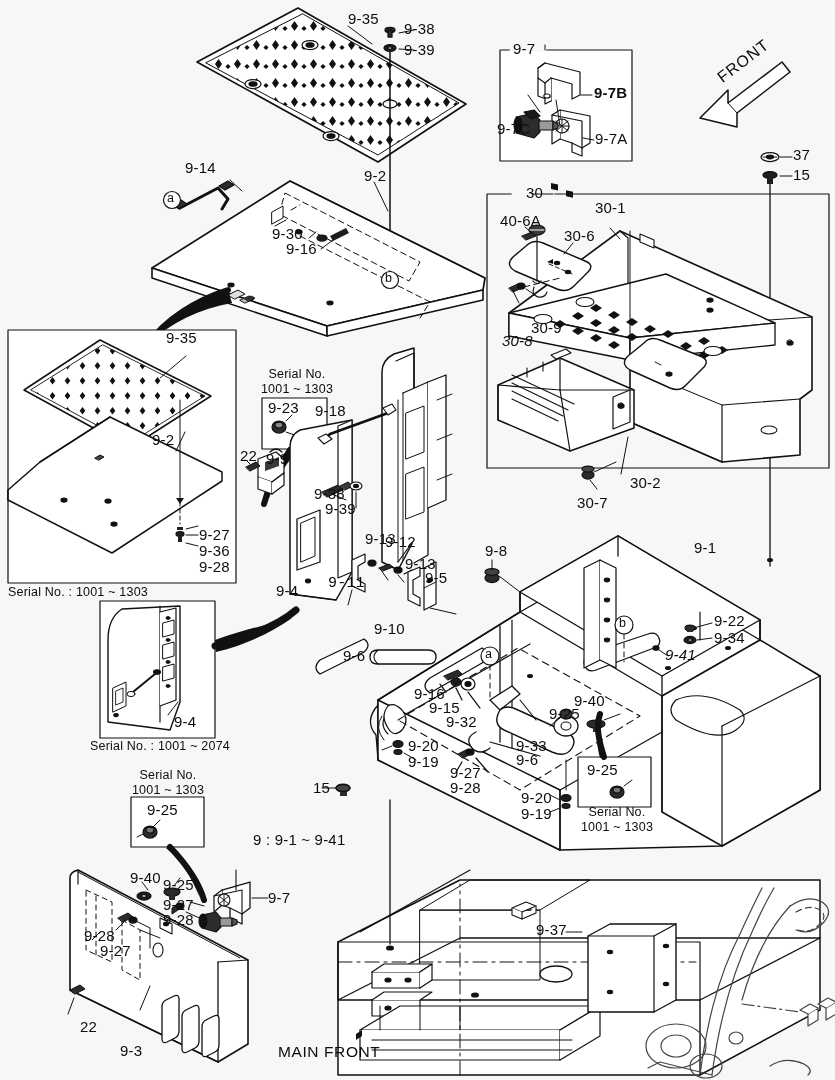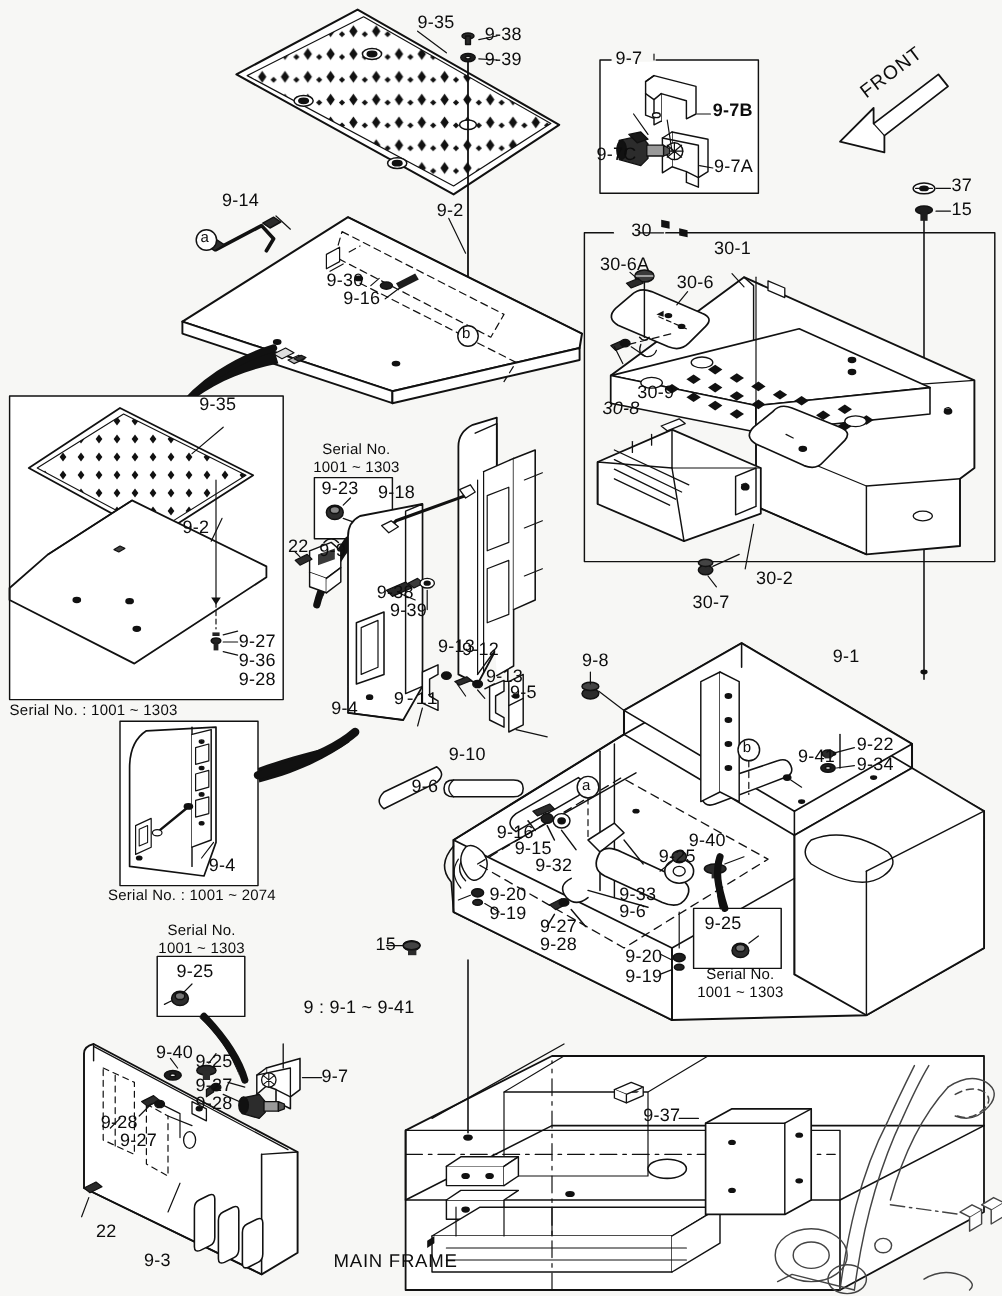--- a/index.html
+++ b/index.html
@@ -797,21 +797,21 @@
   <div class="lbl" style="left:594px;top:85px;font-weight:bold;">9-7B</div>
   <div class="lbl" style="left:595px;top:131px;">9-7A</div>
 
   <div class="lbl big" style="left:714px;top:72px;transform:rotate(-37deg);transform-origin:left top;letter-spacing:1px;">FRONT</div>
 
   <div class="lbl" style="left:793px;top:147px;">37</div>
   <div class="lbl" style="left:793px;top:167px;">15</div>
 
   <div class="lbl" style="left:526px;top:185px;">30</div>
   <div class="lbl" style="left:595px;top:200px;text-align:center;">30-1</div>
-  <div class="lbl" style="left:500px;top:213px;">30-6A</div>
+  <div class="lbl" style="left:500px;top:213px;">40-6A</div>
   <div class="lbl" style="left:564px;top:228px;">30-6</div>
   <div class="lbl" style="left:502px;top:333px;font-style:italic;">30-8</div>
   <div class="lbl" style="left:531px;top:320px;">30-9</div>
   <div class="lbl" style="left:630px;top:475px;">30-2</div>
   <div class="lbl" style="left:577px;top:495px;">30-7</div>
 
   <div class="lbl" style="left:166px;top:330px;">9-35</div>
   <div class="lbl" style="left:152px;top:432px;">9-2</div>
   <div class="lbl" style="left:199px;top:527px;">9-27</div>
   <div class="lbl" style="left:199px;top:543px;">9-36</div>
@@ -839,21 +839,21 @@
   <div class="lbl" style="left:385px;top:534px;">9-12</div>
   <div class="lbl" style="left:405px;top:556px;">9-13</div>
   <div class="lbl" style="left:425px;top:570px;">9-5</div>
   <div class="lbl" style="left:328px;top:576px;font-family:Liberation Mono, monospace;">9-11</div>
   <div class="lbl" style="left:374px;top:621px;">9-10</div>
 
   <div class="lbl" style="left:485px;top:543px;">9-8</div>
   <div class="lbl" style="left:694px;top:540px;">9-1</div>
   <div class="lbl" style="left:714px;top:613px;">9-22</div>
   <div class="lbl" style="left:714px;top:630px;">9-34</div>
-  <div class="lbl" style="left:665px;top:623px;">9-41</div>
+  <div class="lbl" style="left:665px;top:647px;font-style:italic;">9-41</div>
   <div class="lbl" style="left:343px;top:648px;">9-6</div>
   <div class="lbl" style="left:414px;top:686px;">9-16</div>
   <div class="lbl" style="left:429px;top:700px;">9-15</div>
   <div class="lbl" style="left:446px;top:714px;">9-32</div>
   <div class="lbl" style="left:574px;top:693px;">9-40</div>
   <div class="lbl" style="left:549px;top:706px;">9-25</div>
   <div class="lbl" style="left:516px;top:738px;">9-33</div>
   <div class="lbl" style="left:516px;top:752px;">9-6</div>
   <div class="lbl" style="left:408px;top:738px;">9-20</div>
   <div class="lbl" style="left:408px;top:754px;">9-19</div>
@@ -875,15 +875,15 @@
   <div class="lbl" style="left:163px;top:877px;">9-25</div>
   <div class="lbl" style="left:163px;top:897px;">9-27</div>
   <div class="lbl" style="left:163px;top:912px;">9-28</div>
   <div class="lbl" style="left:84px;top:928px;">9-28</div>
   <div class="lbl" style="left:100px;top:943px;">9-27</div>
   <div class="lbl" style="left:268px;top:890px;">9-7</div>
   <div class="lbl" style="left:80px;top:1019px;">22</div>
   <div class="lbl" style="left:120px;top:1043px;">9-3</div>
 
   <div class="lbl" style="left:536px;top:922px;">9-37</div>
-  <div class="lbl mainframe" style="left:278px;top:1044px;">MAIN FRAME</div>
+  <div class="lbl mainframe" style="left:278px;top:1044px;">MAIN FRONT</div>
 
 </div>
 
 </body></html>

